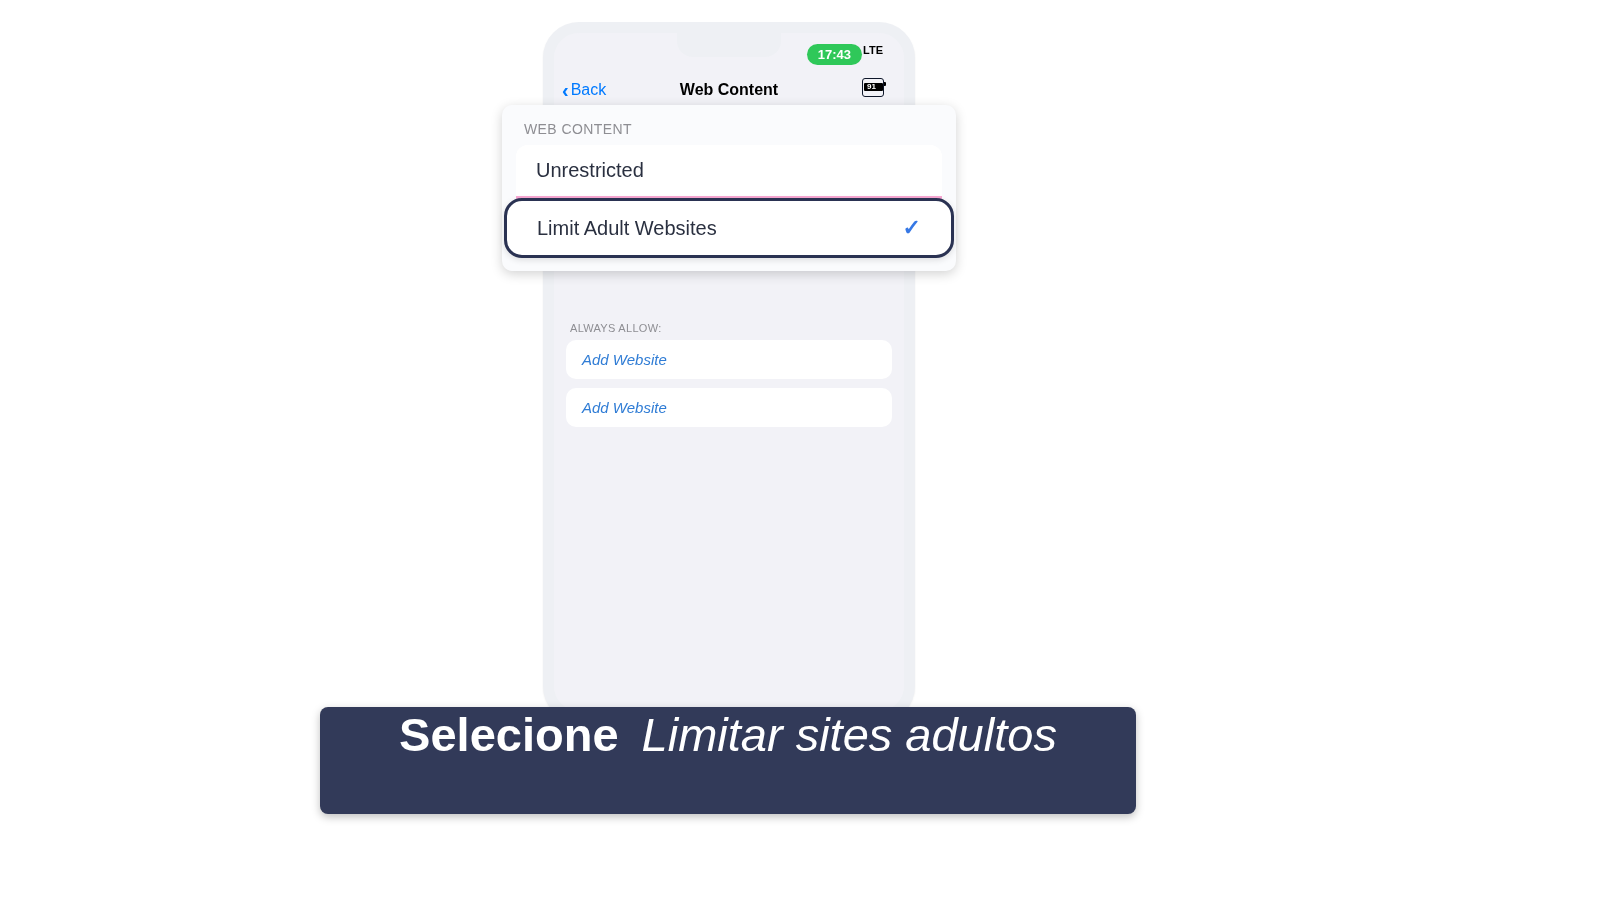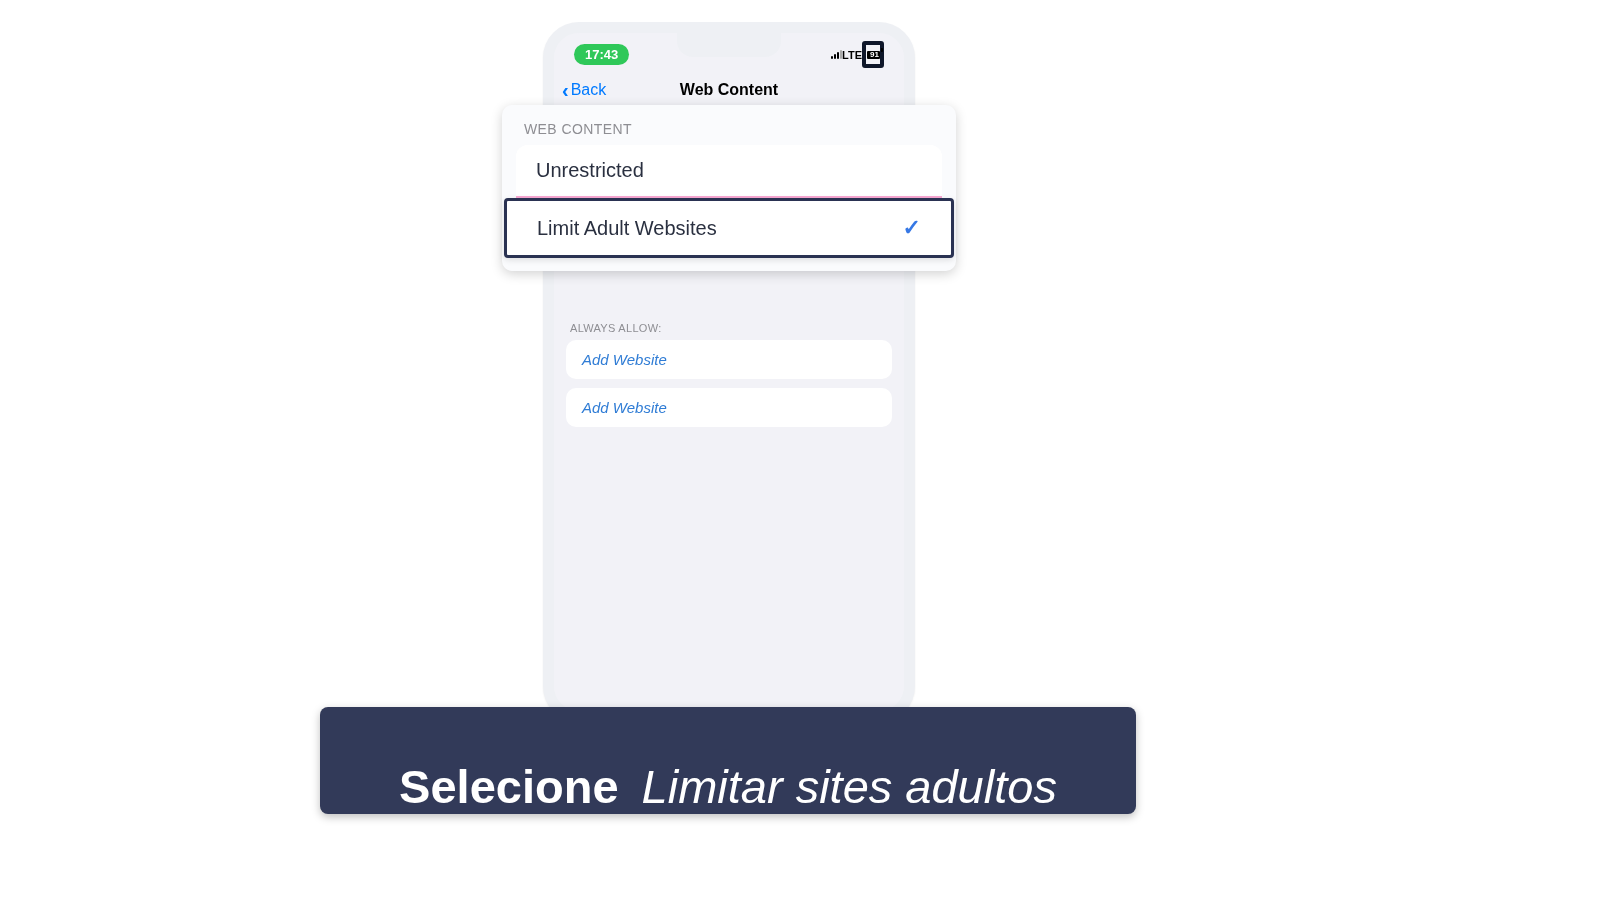--- a/index.html
+++ b/index.html
@@ -36,51 +36,52 @@
   left: 50%;
   transform: translateX(-50%);
   width: 104px;
   height: 24px;
   background: #eef0f4;
   border-radius: 0 0 16px 16px;
   z-index: 5;
 }
 .status-bar {
   display: flex;
-  justify-content: space-between;
+  justify-content: flex-end;
   align-items: center;
   padding: 9px 20px 4px;
   height: 38px;
   position: relative;
 }
 .time-pill {
   background: #2fc859;
   color: #fff;
   font-size: 13px;
   font-weight: 700;
   padding: 3px 11px;
   border-radius: 20px;
 }
 .status-right {
   display: flex;
   align-items: center;
-  gap: 0;
+  gap: 22px;
   font-size: 11px;
   font-weight: 600;
   color: #000;
+  flex-direction: column;
 }
 .signal-bars { display: flex; align-items: flex-end; gap: 1px; }
 .signal-bars span { width: 2px; background:#000; border-radius:1px; }
 .signal-bars span:nth-child(1){height:3px;}
 .signal-bars span:nth-child(2){height:5px;}
 .signal-bars span:nth-child(3){height:7px;}
 .signal-bars span:nth-child(4){height:9px; background:#aaa;}
 .battery {
-  width: 22px; height: 27px;
-  border: 4px solid #0f172a; border-radius: 3px;
+  width: 22px; height: 19px;
+  border: 1px solid #0f172a; border-radius: 3px;
   position: relative; display:flex; align-items:center;
 }
 .battery::after{ content:""; position:absolute; right:-3px; top:3px; width:2px; height:4px; background:#000; border-radius:0 1px 1px 0;}
 .battery-fill{ width:19px; height:8px; background:#000; border-radius:1px; margin-left:1px; position:relative;}
 .battery-num { position:absolute; left:3px; top:-1px; font-size:8px; color:#fff; font-weight:700;}
 .nav-bar {
   display: flex;
   align-items: center;
   justify-content: center;
   position: relative;
@@ -143,39 +144,39 @@
   font-size: 20px;
   font-weight:500;
   color:#2a3040;
   border-bottom:3px solid #f9a8d4;
   background:#fff;
 }
 .option-row:first-child{ border-radius:12px 12px 0 0; }
 .option-row:last-child{ border-bottom:none; border-radius:0 0 12px 12px; }
 .option-row.highlighted{
   border: 3px solid #2a3252;
-  border-radius: 4px;
+  border-radius: 18px;
   margin: -1px -12px;
   padding: 14px 30px;
   position: relative;
   z-index: 2;
   box-shadow: 0 2px 6px rgba(0,0,0,0.12);
 }
 .checkmark{ color:#3678e5; font-size:22px; font-weight:700; }
 .caption-banner{
   position:absolute;
   left: 320px;
   top: 707px;
   width: 816px;
   height: 107px;
   background: #323a59;
   color:#fff;
   border-radius: 8px;
   display:flex;
-  align-items:flex-end;
+  align-items:flex-start;
   justify-content:center;
   font-size: 47px;
   font-weight: 600;
   box-shadow: 0 3px 8px rgba(0,0,0,0.25);
 }
 .caption-banner .italic{ font-style: italic; font-weight:500; margin-left:23px; }
 </style>
 </head>
 <body>
 

